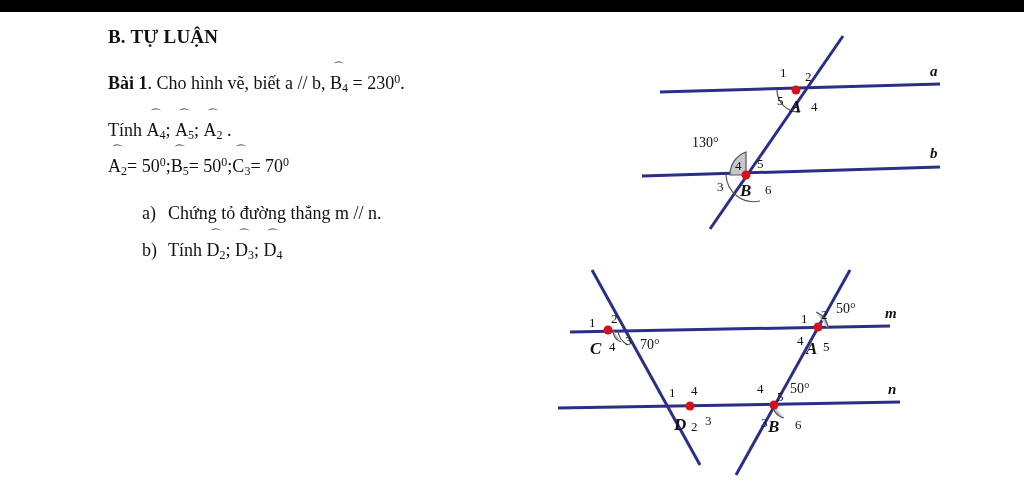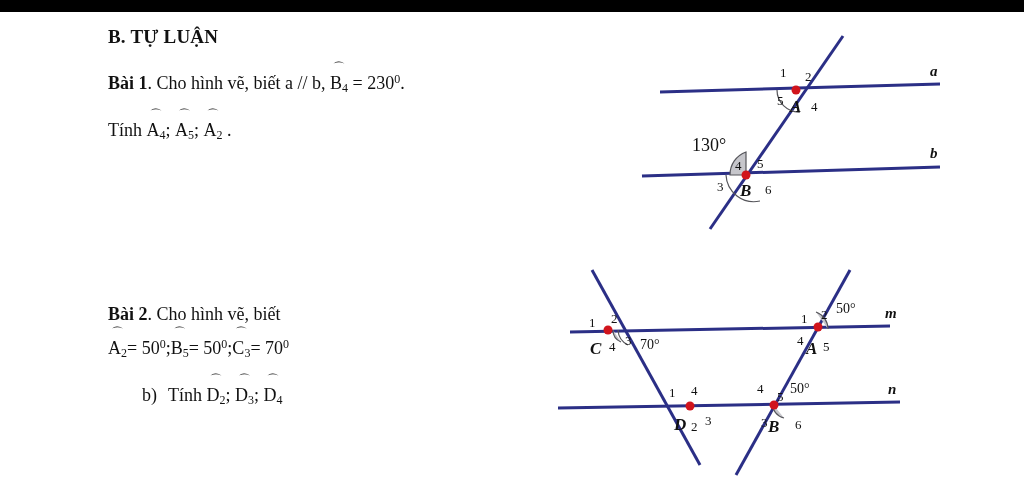--- a/index.html
+++ b/index.html
@@ -67,28 +67,28 @@
       <span>= 230</span><span class="sup">0</span><span>.</span>
     </div>
 
     <div class="para">
       <span>Tính </span><span class="ang"><span class="hat">⌒</span><span>A</span><span class="sub">4</span></span><span>;</span>
       <span class="ang"><span class="hat">⌒</span><span>A</span><span class="sub">5</span></span><span>;</span>
       <span class="ang"><span class="hat">⌒</span><span>A</span><span class="sub">2</span></span>
       <span>.</span>
     </div>
 
-    <div class="para blk2">
-      <b>Bài 2</b><span>. Cho hình vẽ, biết</span>
-    </div>
 
     <div class="para" style="margin-top:-12px">
       <span class="ang"><span class="hat">⌒</span><span>A</span><span class="sub">2</span></span><span>= 50</span><span class="sup">0</span><span>;</span><span class="ang"><span class="hat">⌒</span><span>B</span><span class="sub">5</span></span><span>= 50</span><span class="sup">0</span><span>;</span><span class="ang"><span class="hat">⌒</span><span>C</span><span class="sub">3</span></span><span>= 70</span><span class="sup">0</span>
     </div>
 
+    <div class="listline">
+      <span class="mark">a)</span><span>Chứng tỏ đường thẳng m // n.</span>
+    </div>
 
     <div class="listline">
       <span class="mark">b)</span><span>Tính </span><span class="ang"><span class="hat">⌒</span><span>D</span><span class="sub">2</span></span><span>;</span>
       <span class="ang"><span class="hat">⌒</span><span>D</span><span class="sub">3</span></span><span>;</span>
       <span class="ang"><span class="hat">⌒</span><span>D</span><span class="sub">4</span></span>
     </div>
 
   </div>
 
   <div class="fig fig1">
@@ -117,21 +117,21 @@
 
     <div class="lbl" style="left:180px;top:42px;">1</div>
     <div class="lbl" style="left:205px;top:46px;">2</div>
     <div class="lbl" style="left:177px;top:70px;">5</div>
     <div class="lbl" style="left:211px;top:76px;">4</div>
     <div class="lbl" style="left:135px;top:135px;">4</div>
     <div class="lbl" style="left:157px;top:133px;">5</div>
     <div class="lbl" style="left:117px;top:156px;">3</div>
     <div class="lbl" style="left:165px;top:159px;">6</div>
 
-    <div class="lbl" style="left:92px;top:112px;font-size:18px;">130°</div>
+    <div class="lbl" style="left:92px;top:112px;font-size:14px;">130°</div>
   </div>
 
   <div class="fig fig2">
     <svg width="470" height="225" viewBox="0 0 470 225">
 
       <line x1="30" y1="72" x2="350" y2="66" stroke="#2b2f86" stroke-width="3"></line>
 
       <line x1="18" y1="148" x2="360" y2="142" stroke="#2b2f86" stroke-width="3"></line>
 
       <line x1="52" y1="10" x2="160" y2="205" stroke="#2b2f86" stroke-width="3"></line>

